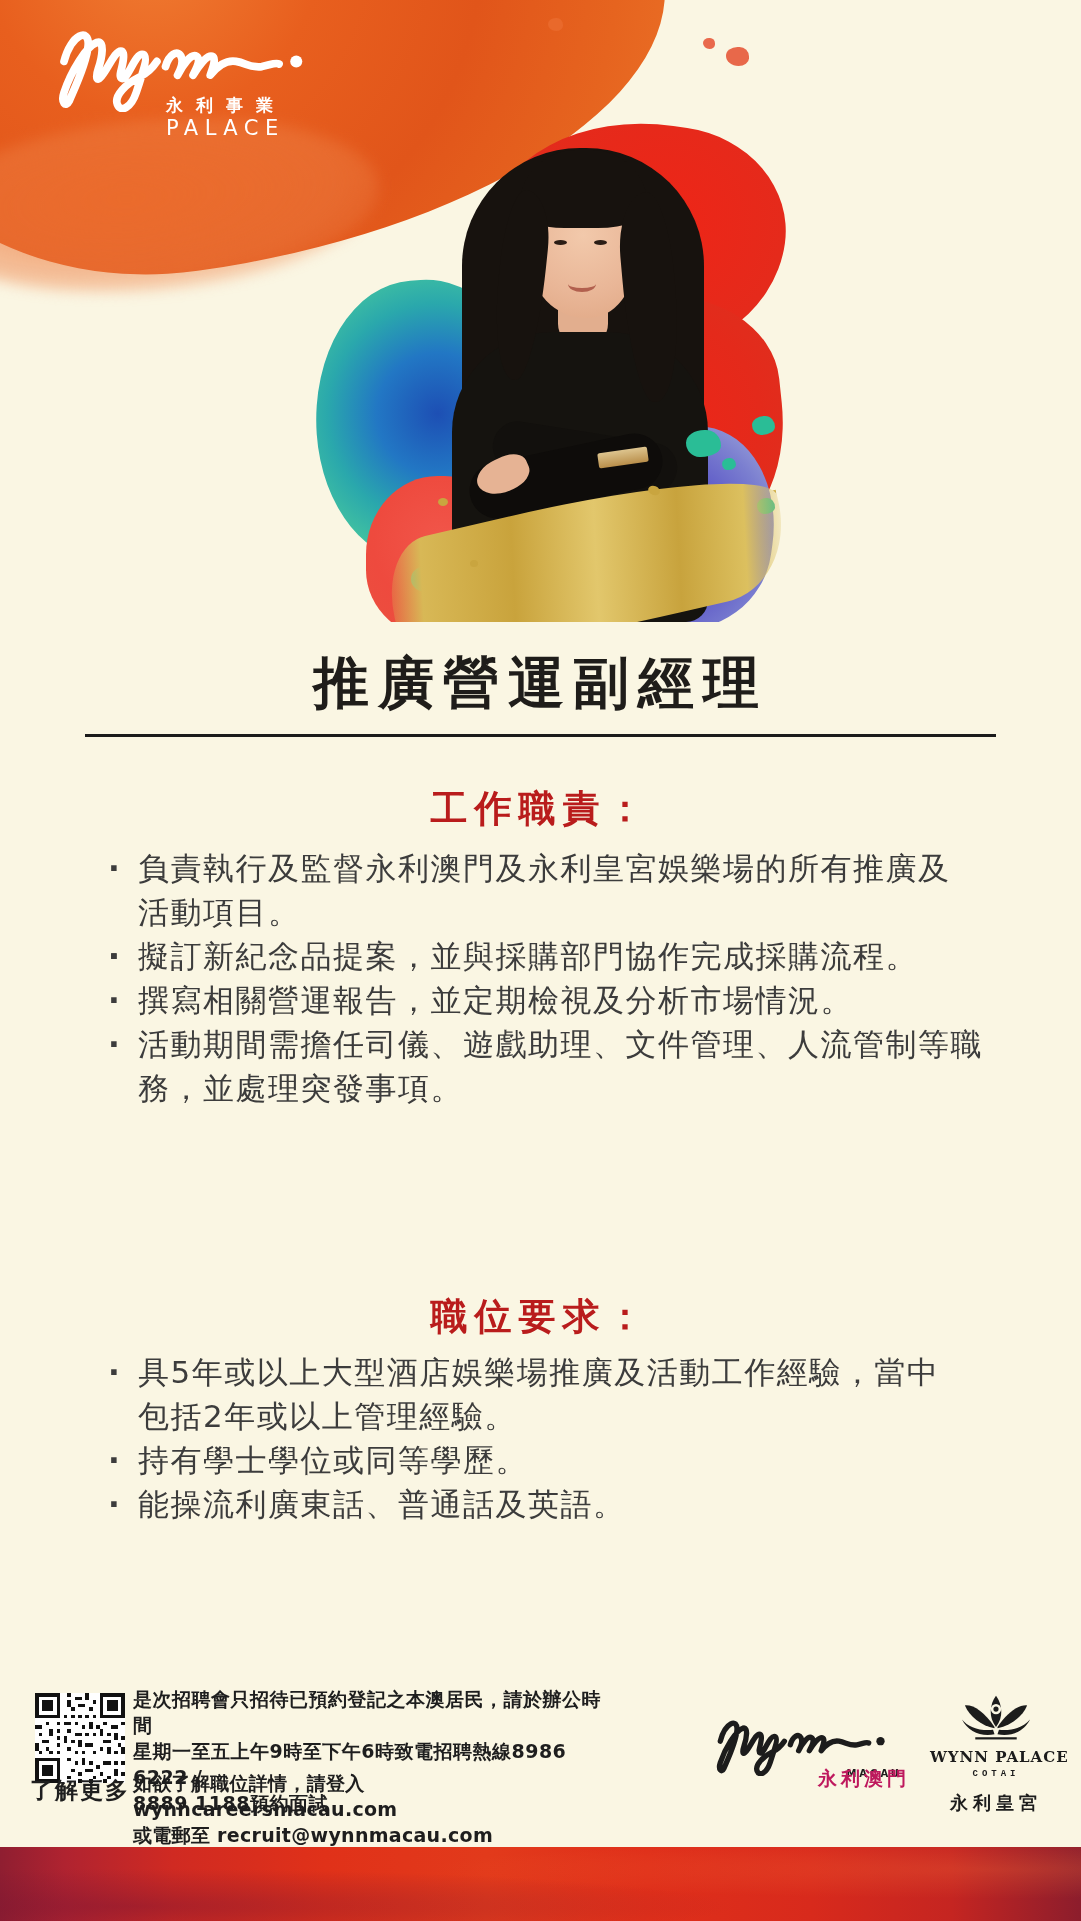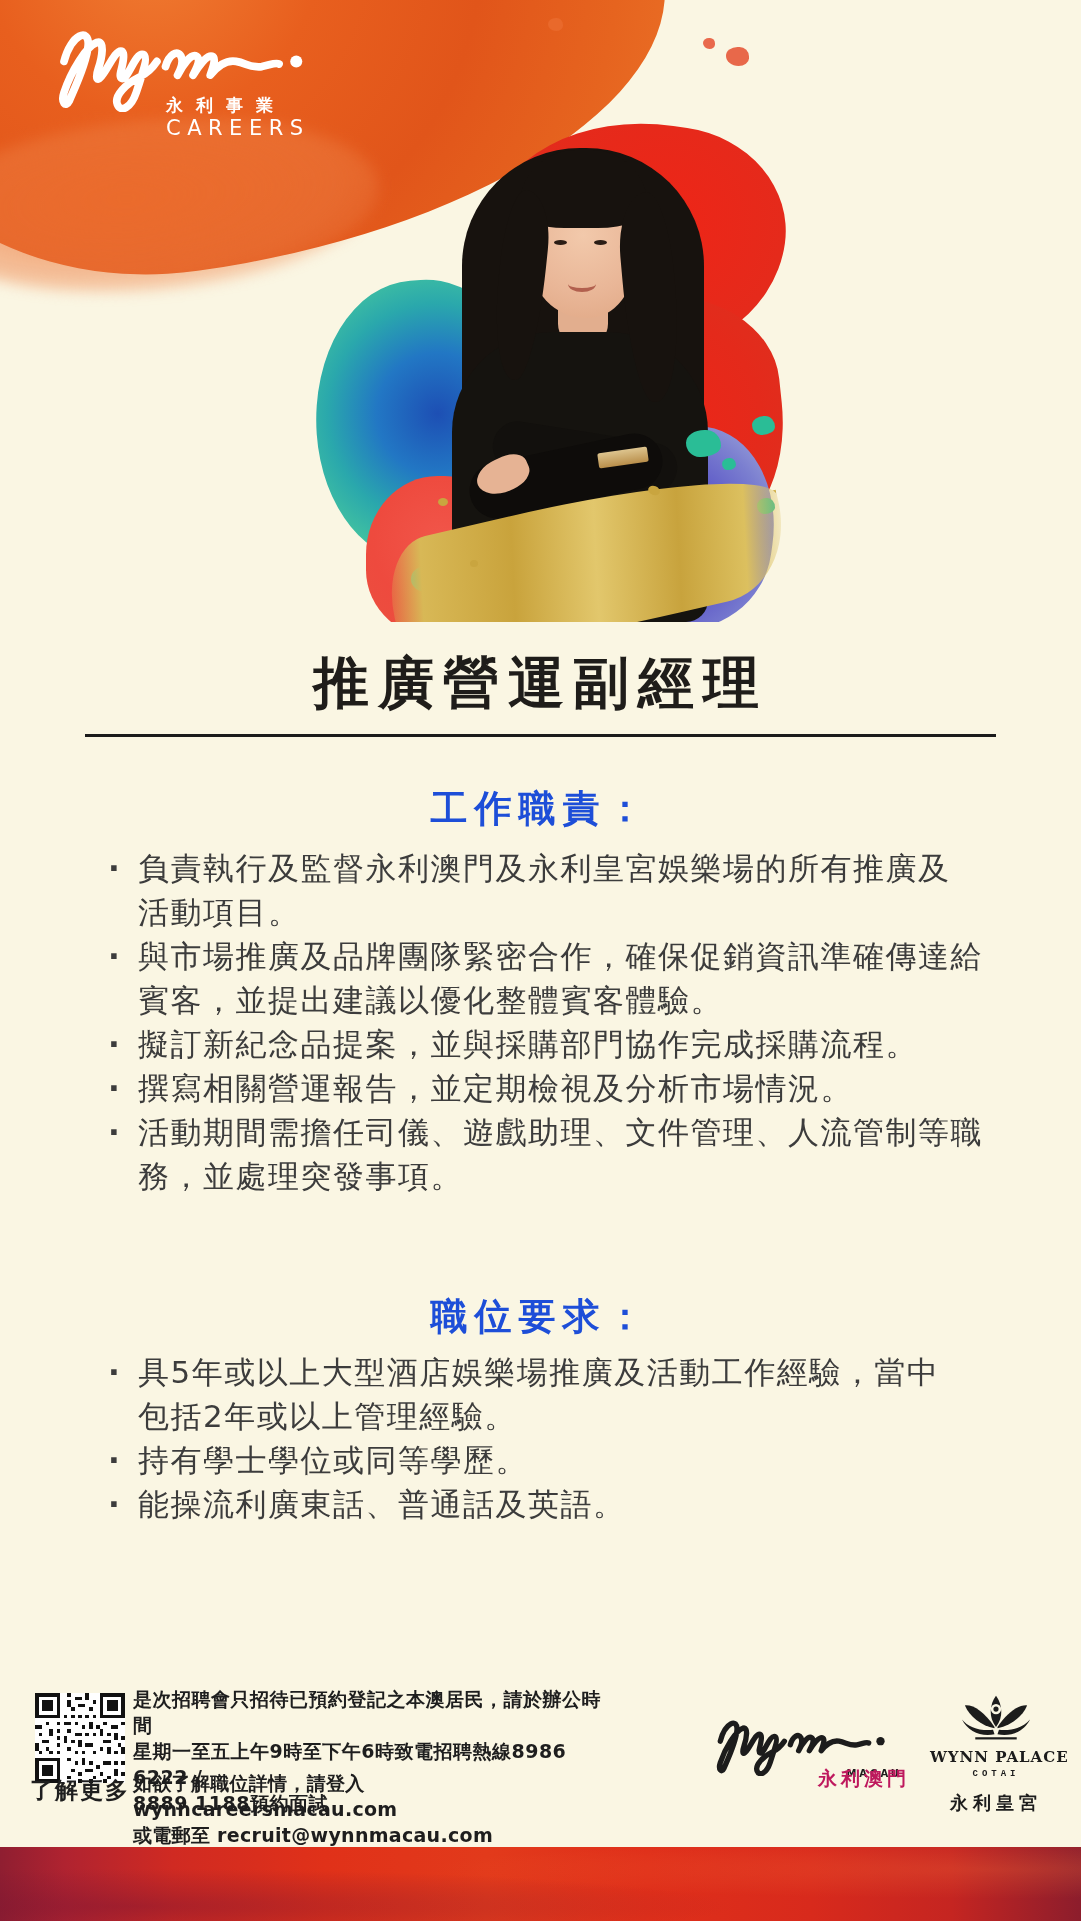--- a/index.html
+++ b/index.html
@@ -84,21 +84,21 @@
   .gs1{left:438px;top:498px;width:10px;height:8px;}
   .gs2{left:470px;top:560px;width:8px;height:7px;}
   .gs3{left:648px;top:486px;width:12px;height:9px;transform:rotate(20deg);}
   
   .job-title{position:absolute;left:0;top:652px;width:1081px;text-align:center;
     font-family:"DejaVu Serif","Liberation Serif",serif;
     font-size:56px;font-weight:700;letter-spacing:9px;color:#1f1d1a;line-height:60px;}
   .divider{position:absolute;left:85px;top:734px;width:911px;height:3px;background:#1b1b1b;}
   
   .sec-heading{position:absolute;left:0;width:1081px;text-align:center;
-    color:#1d4ed8;font-size:37px;font-weight:700;letter-spacing:7px;line-height:42px;}
+    color:#b91c1c;font-size:37px;font-weight:700;letter-spacing:7px;line-height:42px;}
   .h-resp{top:788px;}
   .h-req{top:1276px;margin-top:20px;}
   .list{position:absolute;left:104px;width:886px;color:#3c3c3c;font-size:31px;line-height:44px;letter-spacing:1.5px;}
   .list-resp{top:846px;}
   .list-req{top:1350px;}
   .li{position:relative;padding-left:34px;}
   .li .dotmark{position:absolute;left:4px;top:0;font-weight:700;}
   .li-text{white-space:pre-line;}
   
   .qr{position:absolute;left:35px;top:1693px;width:90px;height:90px;background:#fff;}
@@ -138,21 +138,21 @@
 
     <div class="brand" aria-label="Wynn">
       <svg width="258" height="96" viewBox="0 0 300 110">
         <g fill="none" stroke="#ffffff" stroke-width="9" stroke-linecap="round" stroke-linejoin="round">
           <path d="M14,52 C22,20 44,12 42,34 C40,56 24,88 20,98 C16,106 10,100 14,88 C22,64 40,34 52,30 C62,27 58,48 54,60 C50,72 52,78 60,66 C68,54 74,40 80,40 C86,40 82,56 80,64 C78,72 82,76 88,66 C94,56 100,42 106,44 C112,46 106,64 98,88 C92,106 80,112 76,102 C72,92 86,78 102,70 C112,65 118,58 122,52"></path>
           <path d="M132,58 C136,44 146,38 150,46 C154,54 148,64 146,68 C152,56 162,42 168,46 C174,50 166,64 164,68 C170,58 180,44 186,46 C192,48 186,62 184,68 C192,58 202,50 214,52 C226,54 232,60 244,58 C254,56 260,53 264,55"></path>
         </g>
         <circle cx="284" cy="52" r="7" fill="#ffffff"></circle>
       </svg>
       <div class="brand-cn">永利事業</div>
-      <div class="brand-en">CAREERS</div>
+      <div class="brand-en">PALACE</div>
     </div>
 
     <div class="blob blob-teal"></div>
     <div class="blob blob-red-top"></div>
     <div class="blob blob-red-bottom"></div>
     <div class="blob blob-coral">
         <div class="teal-eye"></div>
       </div>
     <div class="blob blob-purple"></div>
 
@@ -191,22 +191,20 @@
 
   <div class="sec-heading h-resp">工作職責：</div>
   <div class="list list-resp">
     <div class="li">
       <span class="dotmark">·</span>
       <span class="li-text">負責執行及監督永利澳門及永利皇宮娛樂場的所有推廣及
 活動項目。</span>
     </div>
     <div class="li">
       <span class="dotmark">·</span>
-      <span class="li-text">與市場推廣及品牌團隊緊密合作，確保促銷資訊準確傳達給
-賓客，並提出建議以優化整體賓客體驗。</span>
     </div>
     <div class="li">
       <span class="dotmark">·</span>
       <span class="li-text">擬訂新紀念品提案，並與採購部門協作完成採購流程。</span>
     </div>
     <div class="li">
       <span class="dotmark">·</span>
       <span class="li-text">撰寫相關營運報告，並定期檢視及分析市場情況。</span>
     </div>
     <div class="li">

